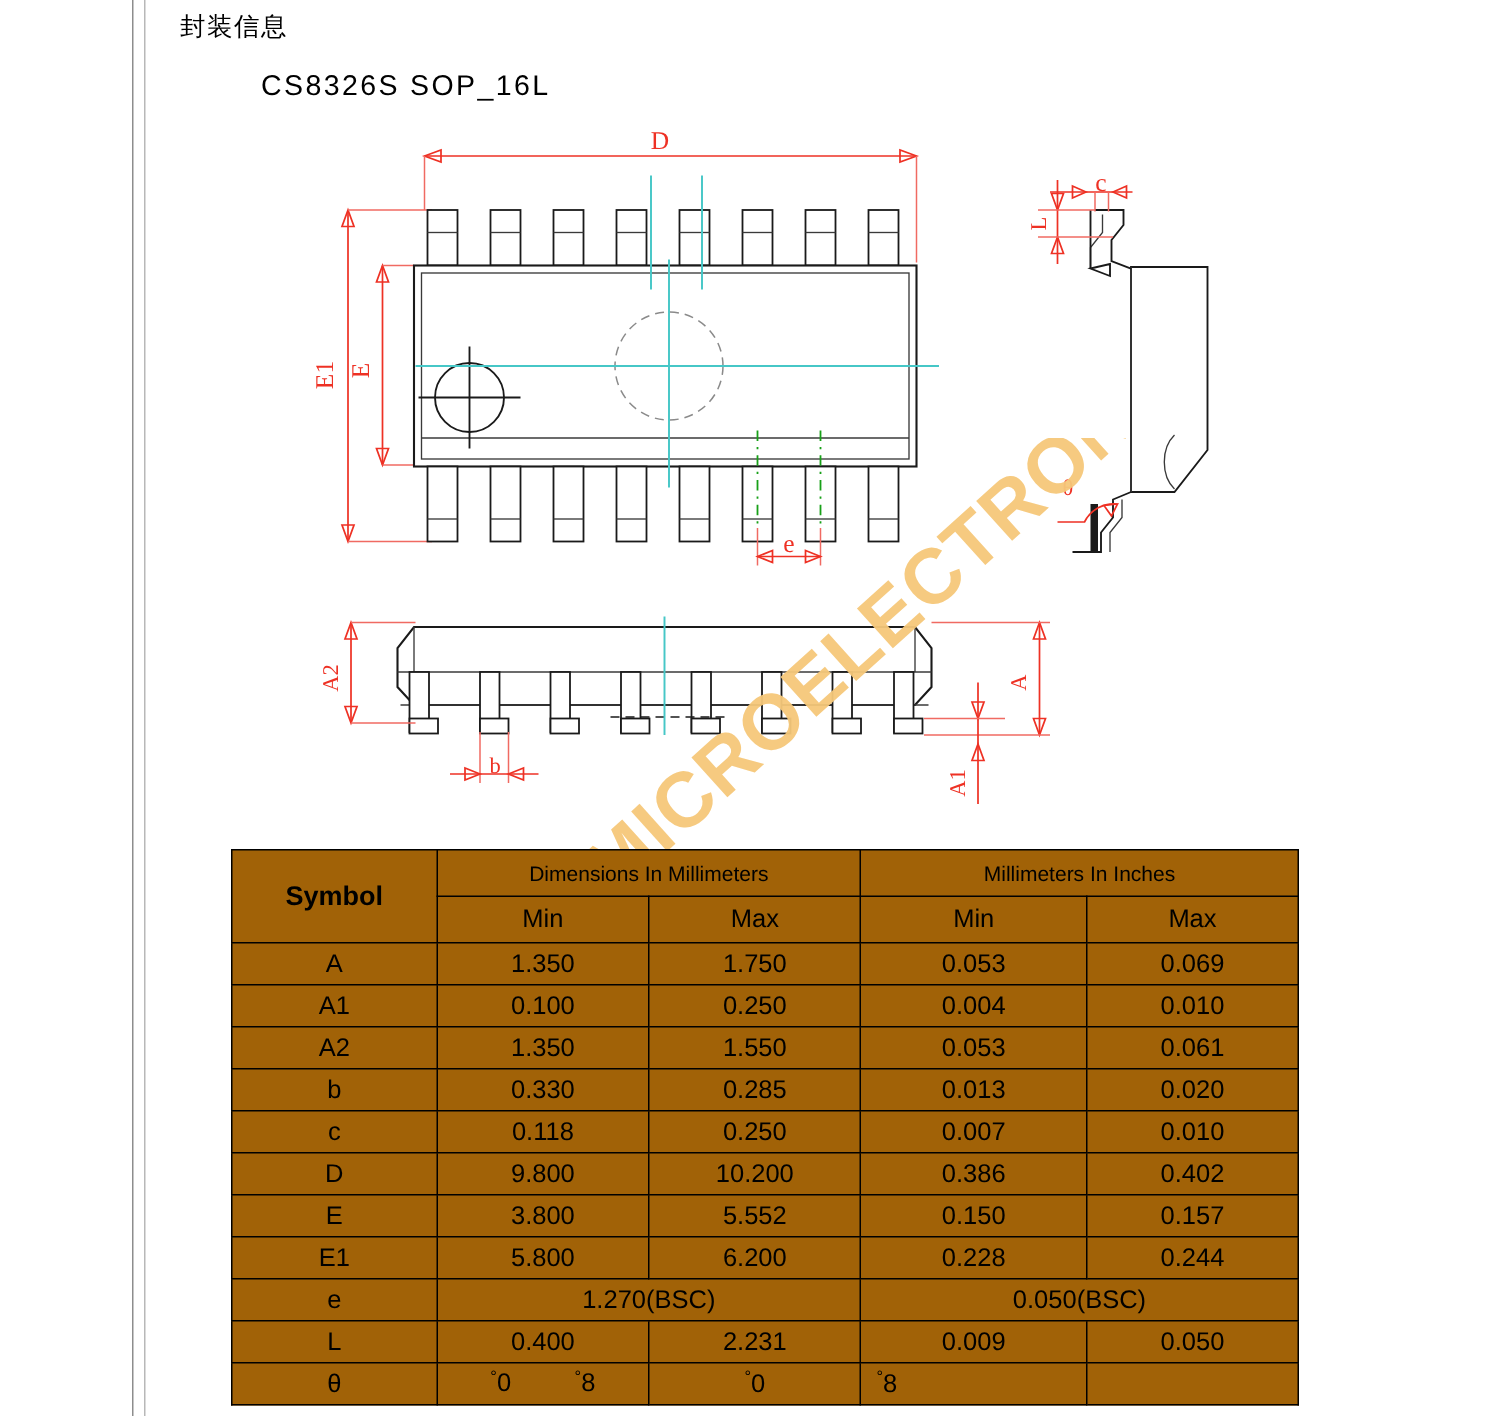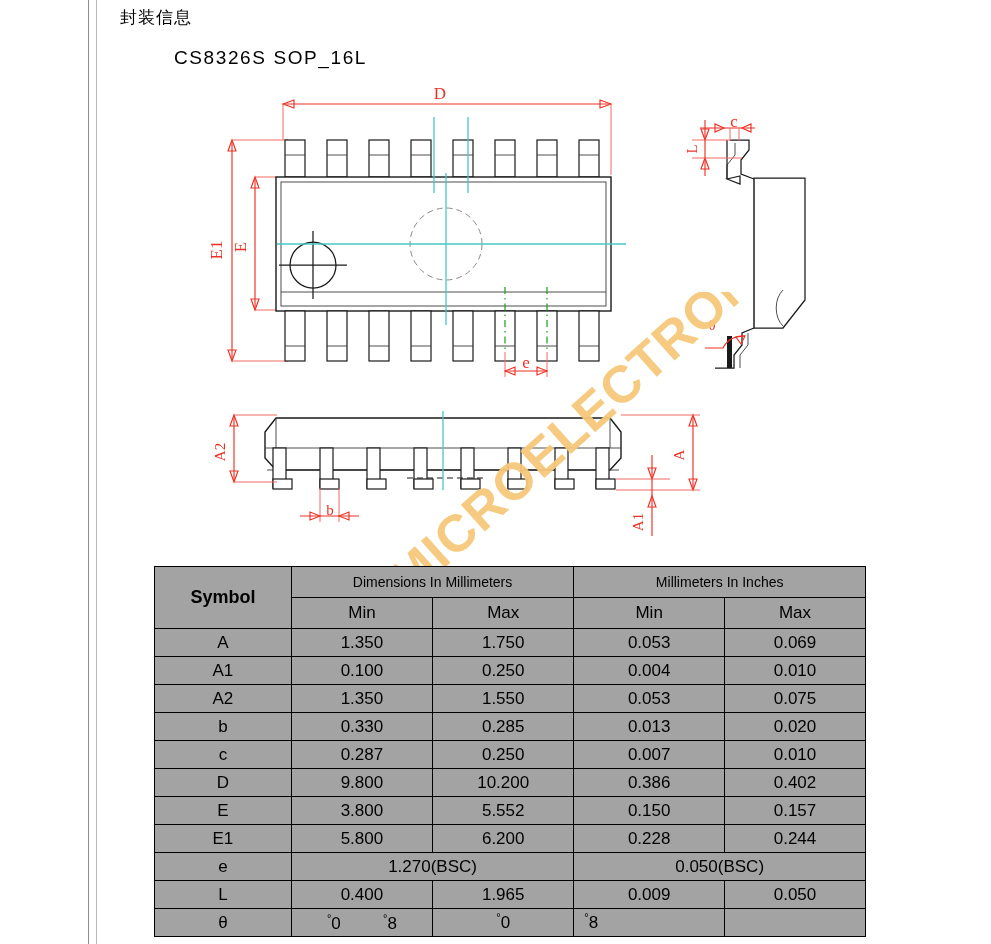--- a/index.html
+++ b/index.html
@@ -67,21 +67,21 @@
     font-size:17px;
   }
   .dimtext.small{font-size:15px;}
 
   
   #dim-table{
     position:absolute;left:154px;top:566px;
     width:712px;
     border-collapse:collapse;
     font-family:"Liberation Sans", sans-serif;
-    background:#a3a3a3;
+    background:#a16207;
     z-index:6;
   }
   #dim-table td,#dim-table th{
     border:1.6px solid #000;
     text-align:center;
     font-size:17px;
     font-weight:normal;
     padding:1px 0;
     background:transparent;
   }
@@ -346,32 +346,32 @@
       <td class="val">0.100</td>
       <td class="val">0.250</td>
       <td class="val">0.004</td>
       <td class="val">0.010</td>
     </tr>
     <tr>
       <td class="sym">A2</td>
       <td class="val">1.350</td>
       <td class="val">1.550</td>
       <td class="val">0.053</td>
-      <td class="val">0.075</td>
+      <td class="val">0.061</td>
     </tr>
     <tr>
       <td class="sym">b</td>
       <td class="val">0.330</td>
       <td class="val">0.285</td>
       <td class="val">0.013</td>
       <td class="val">0.020</td>
     </tr>
     <tr>
       <td class="sym">c</td>
-      <td class="val">0.287</td>
+      <td class="val">0.118</td>
       <td class="val">0.250</td>
       <td class="val">0.007</td>
       <td class="val">0.010</td>
     </tr>
     <tr>
       <td class="sym">D</td>
       <td class="val">9.800</td>
       <td class="val">10.200</td>
       <td class="val">0.386</td>
       <td class="val">0.402</td>
@@ -393,21 +393,21 @@
 
     <tr>
       <td class="sym">e</td>
       <td class="val" colspan="2">1.270(BSC)</td>
       <td class="val" colspan="2">0.050(BSC)</td>
     </tr>
 
     <tr>
       <td class="sym">L</td>
       <td class="val">0.400</td>
-      <td class="val">1.965</td>
+      <td class="val">2.231</td>
       <td class="val">0.009</td>
       <td class="val">0.050</td>
     </tr>
 
     <tr>
       <td class="sym">θ</td>
       <td class="val theta-cell">
         <div class="theta-pair">
           <span class="deg"><sup>°</sup><span>0</span></span>
           <span class="deg"><sup>°</sup><span>8</span></span>

